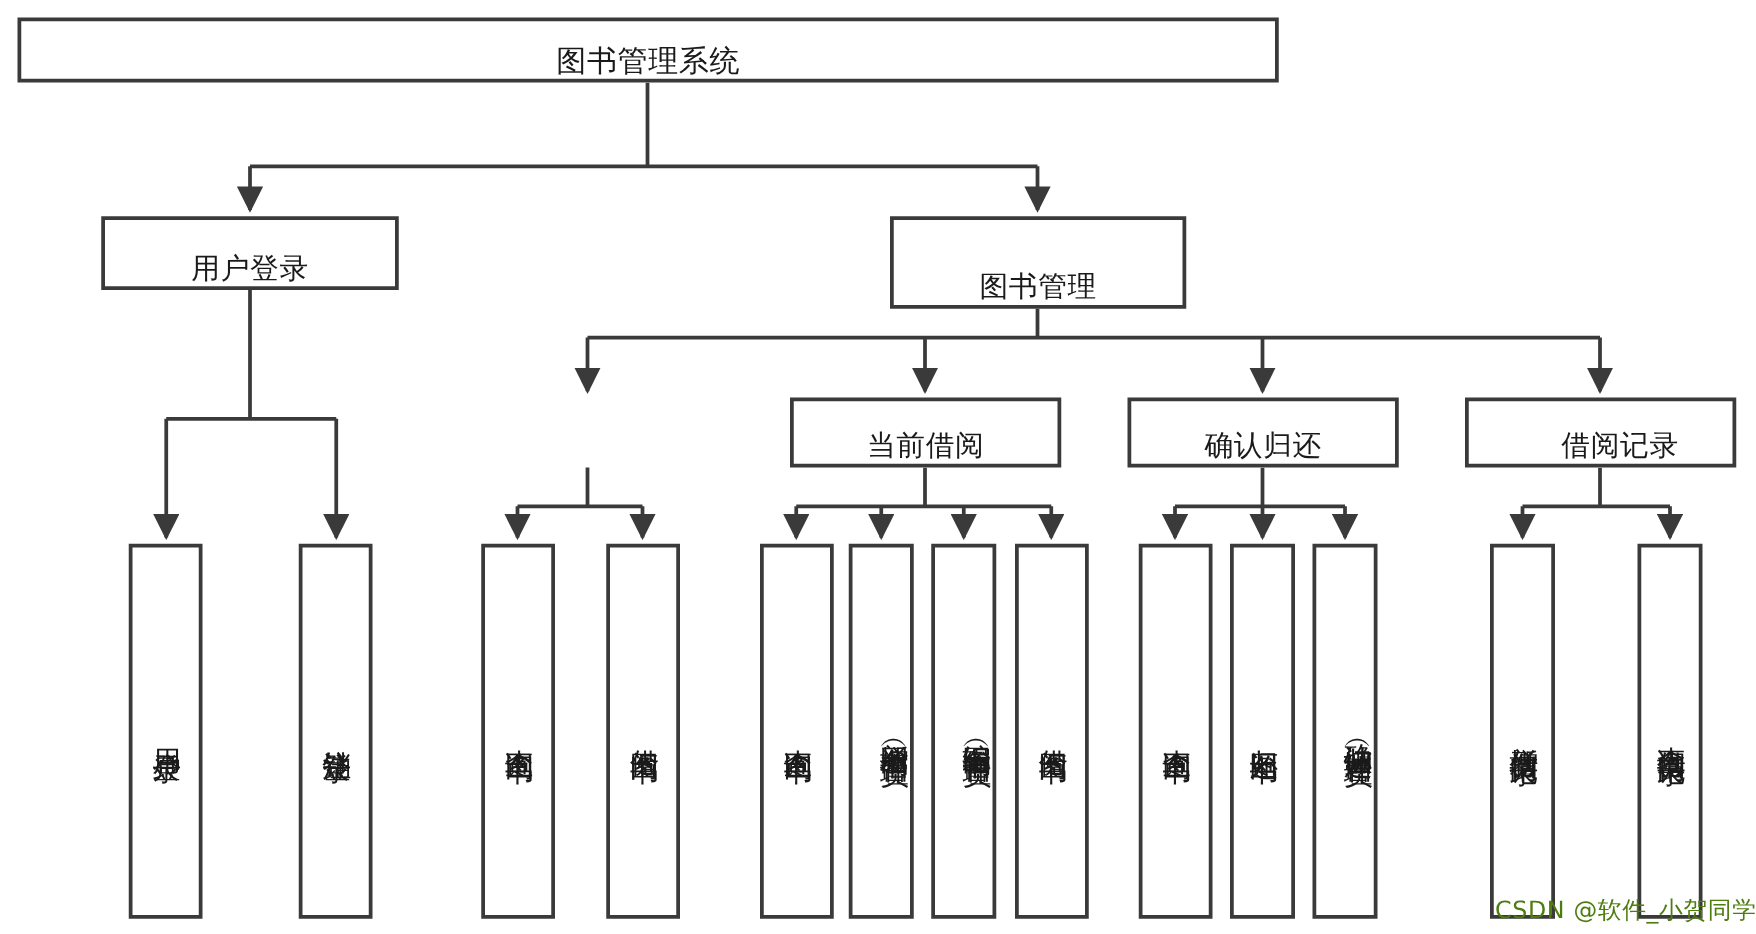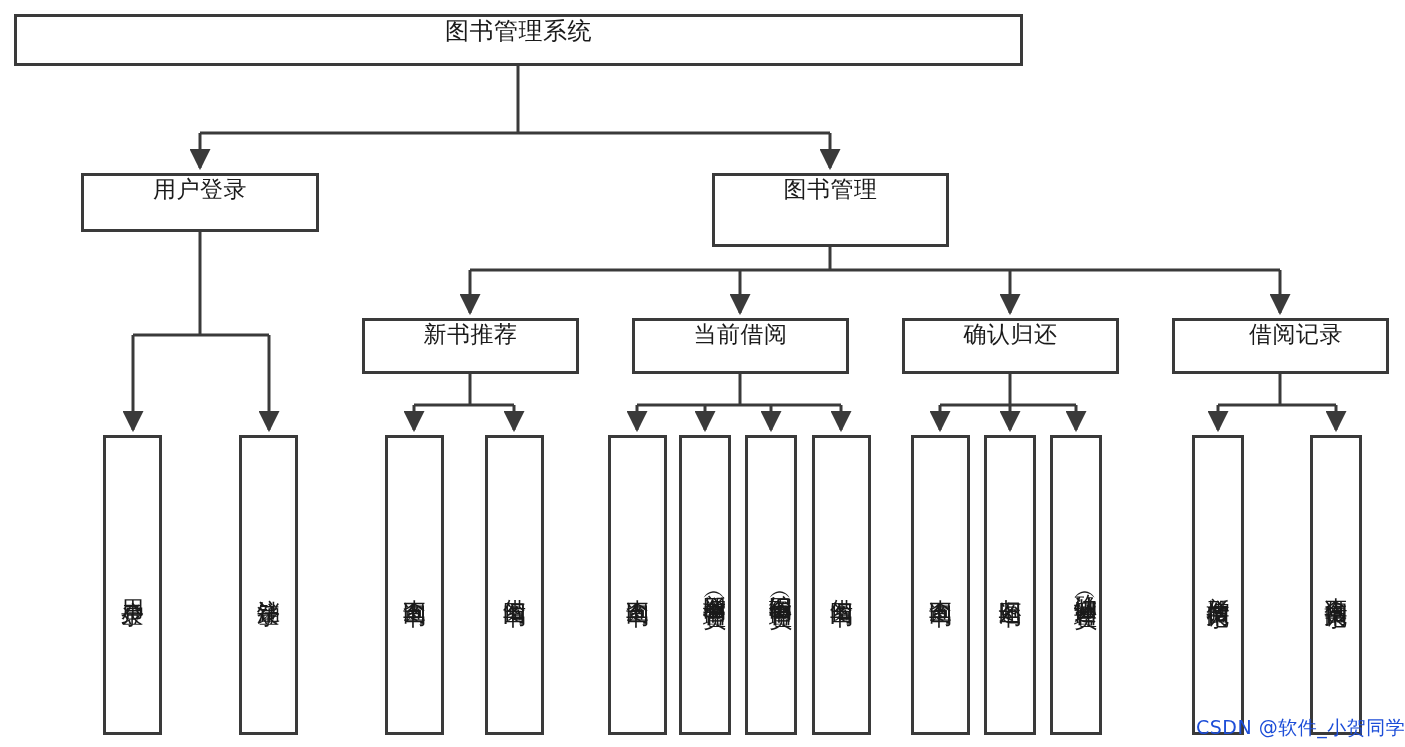--- a/index.html
+++ b/index.html
@@ -25,21 +25,21 @@
     width: 1405px;
     height: 747px;
     pointer-events: none;
   }
   .node {
     position: absolute;
     box-sizing: border-box;
     background: #ffffff;
     border: 3px solid #3a3a3a;
     display: flex;
-    align-items: flex-start;
+    align-items: flex-end;
     justify-content: center;
     color: #1a1a1a;
     line-height: 1.18;
   }
   .node.horiz {
     font-size: 23px;
     letter-spacing: 0.5px;
   }
   .node.vert {
     writing-mode: vertical-rl;
@@ -53,21 +53,21 @@
   .node.vert.centered {
     align-items: center;
   }
   .node.root {
     font-size: 24px;
     border-width: 3px;
   }
   .watermark {
     position: absolute;
     font-size: 19px;
-    color: #1d4ed8;
+    color: #4d7c0f;
     white-space: nowrap;
     letter-spacing: 0.5px;
     font-family: "DejaVu Sans", "Liberation Sans", sans-serif;
   }
 </style>
 </head>
 <body>
 
 <div id="canvas">
 
@@ -139,23 +139,20 @@
     <span>图书管理系统</span>
   </div>
 
   <div class="node horiz" style="left:81px; top:173px; width:238px; height:59px;">
     <span>用户登录</span>
   </div>
   <div class="node horiz" style="left:712px; top:173px; width:237px; height:74px;">
     <span>图书管理</span>
   </div>
 
-  <div class="node horiz" style="left:362px; top:318px; width:217px; height:56px;">
-    <span>新书推荐</span>
-  </div>
   <div class="node horiz" style="left:632px; top:318px; width:217px; height:56px;">
     <span>当前借阅</span>
   </div>
   <div class="node horiz" style="left:902px; top:318px; width:217px; height:56px;">
     <span>确认归还</span>
   </div>
   <div class="node horiz" style="left:1172px; top:318px; width:217px; height:56px;padding-left:31px;">
     <span>借阅记录</span>
   </div>
 

